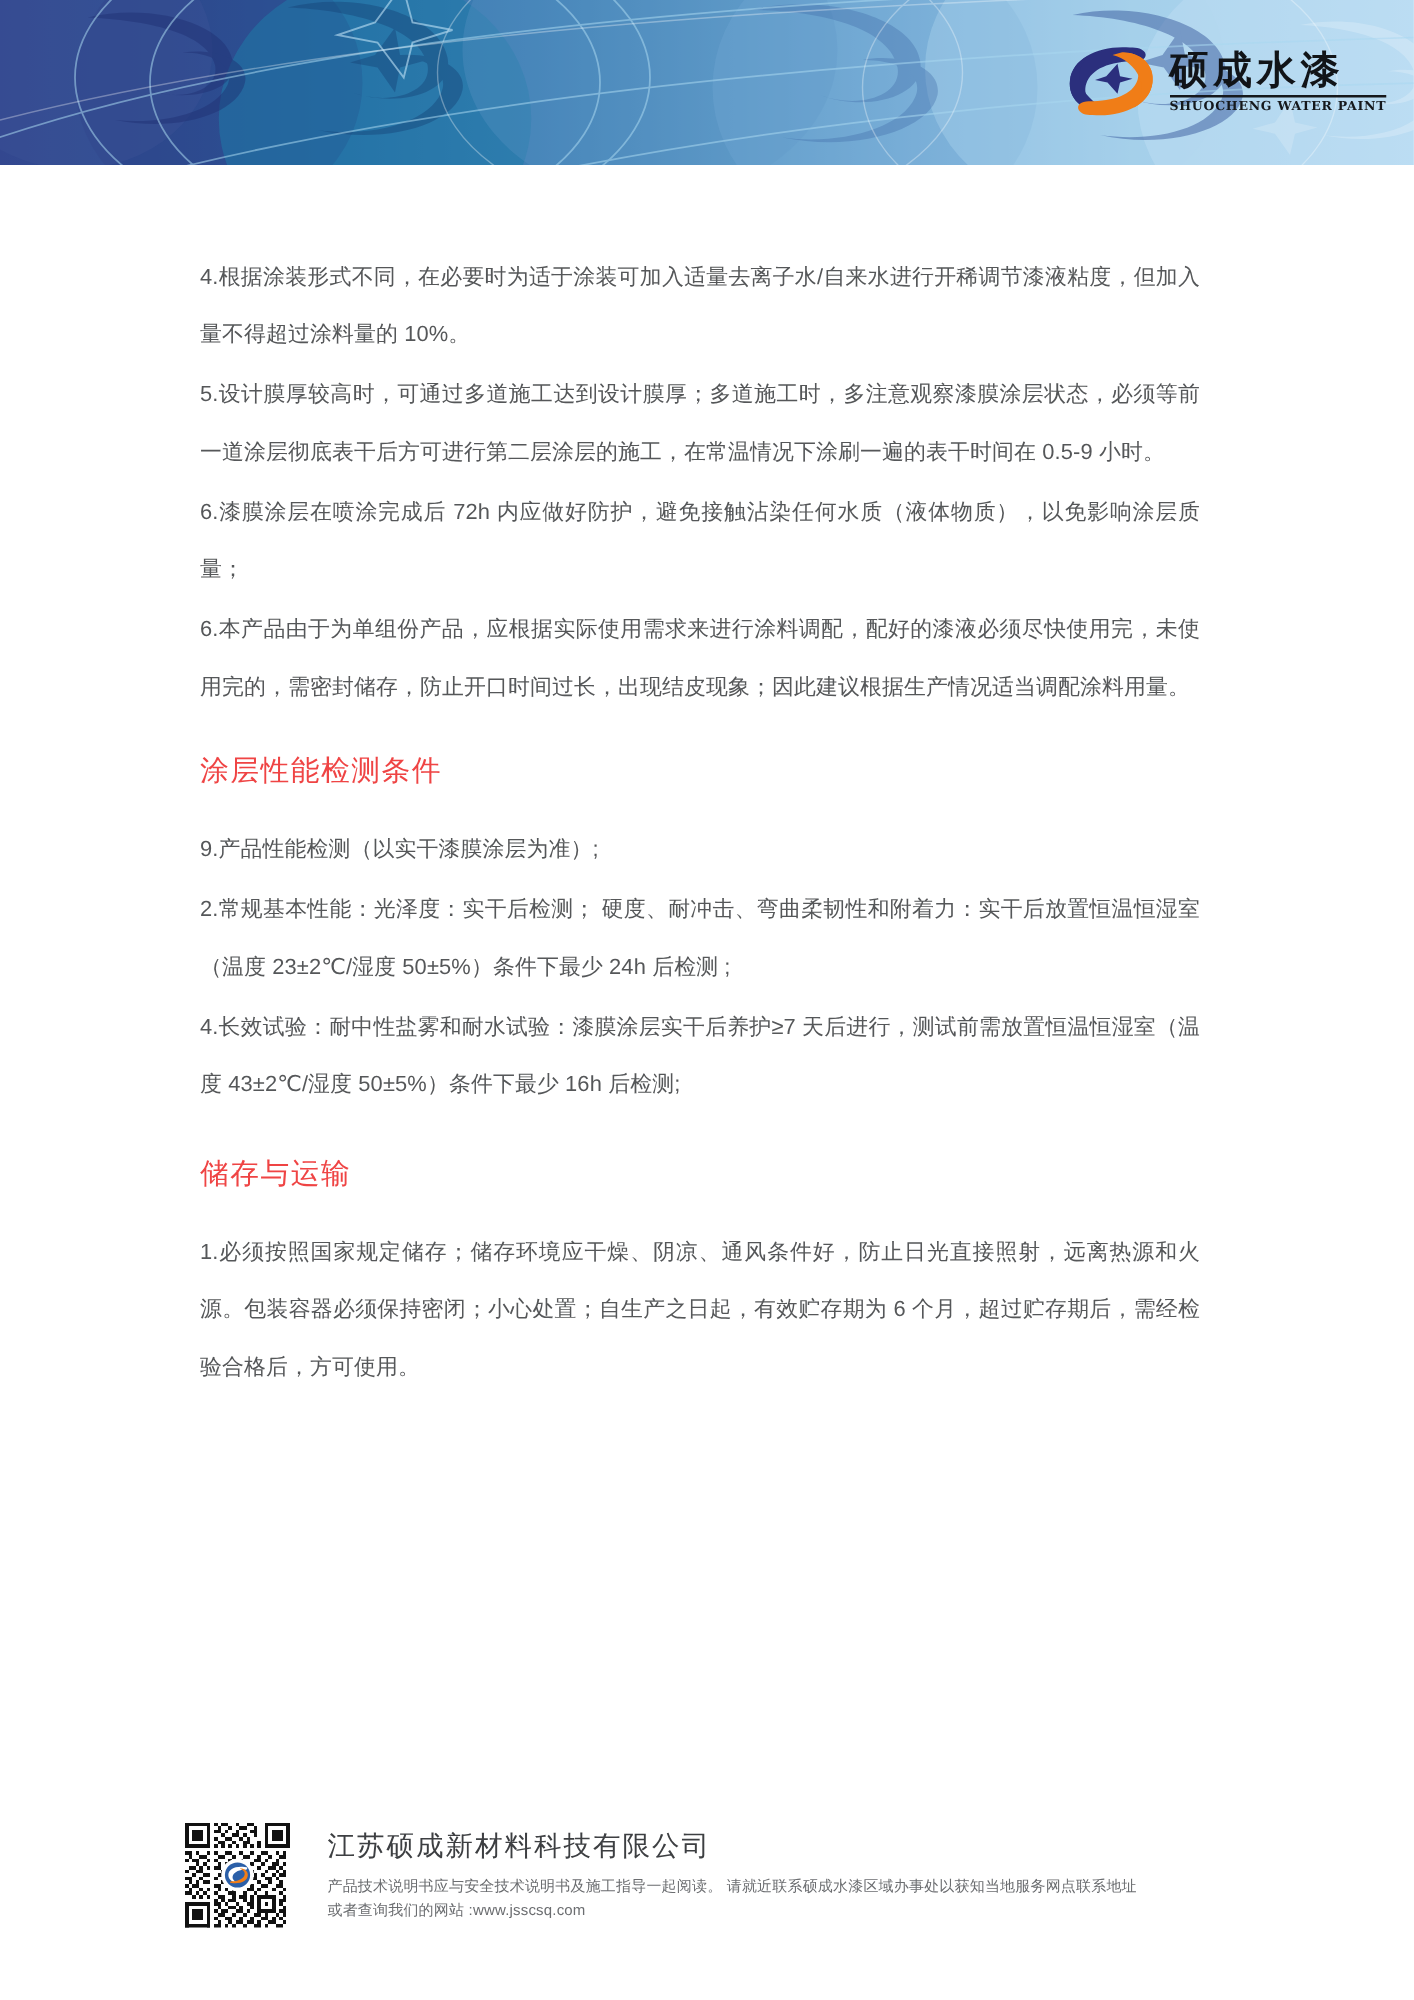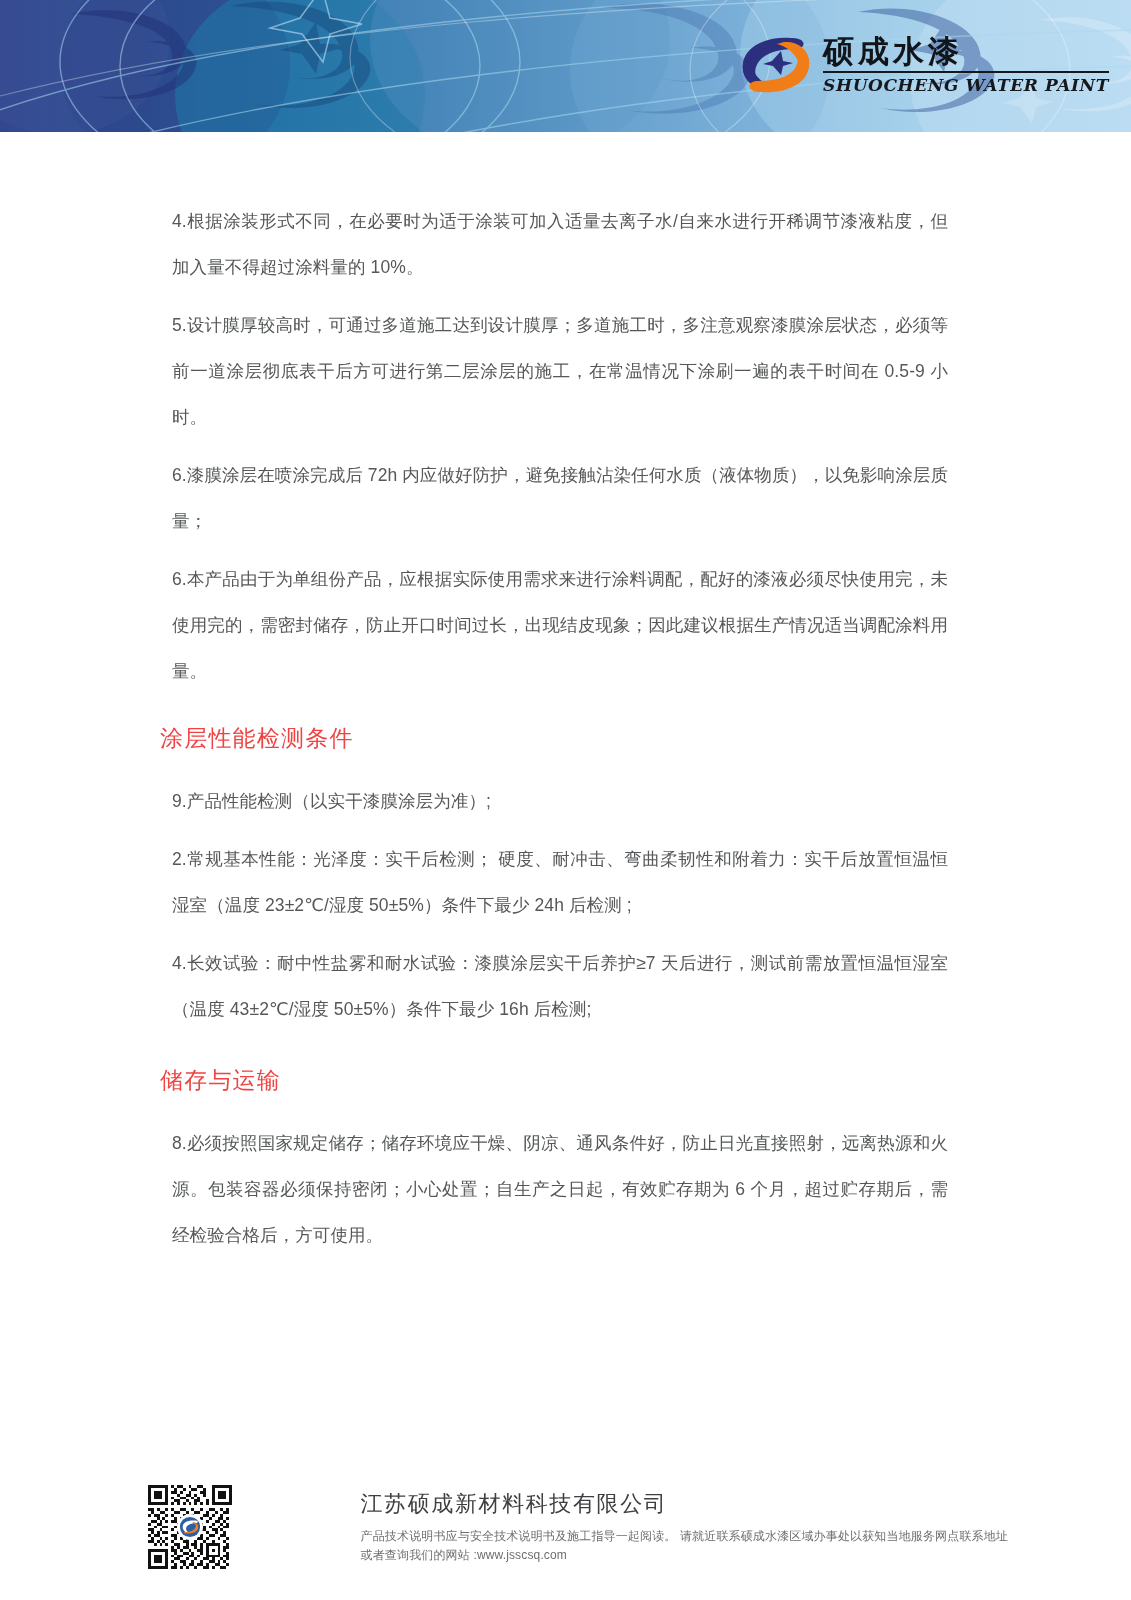--- a/index.html
+++ b/index.html
@@ -55,69 +55,67 @@
     font-size: 31px;
     font-weight: bold;
     color: #111418;
     letter-spacing: 4px;
     line-height: 1.08;
     white-space: nowrap;
   }
   .logo-rule { height: 2px; background: #15181c; margin: 3px 0 2px 0; }
   .logo-en {
     font-family: "DejaVu Serif", "Liberation Serif", serif;
-    font-size: 17px;
+    font-size: 10px;
     font-weight: bold;
     color: #15181c;
     letter-spacing: 0.6px;
     text-align: center;
     white-space: nowrap;
-    font-style: italic;
   }
 
   
   .content {
     position: absolute;
     left: 160px;
     top: 132px;
     width: 800px;
   }
 
   .para {
     font-size: 17.5px;
     color: #555759;
     line-height: 2.63;
     letter-spacing: 0.1px;
     text-align: justify;
     text-justify: inter-ideograph;
-    margin: 12px;
+    margin: 0;
   }
   .para + .para { margin-top: 2px; }
   .para.first { margin-top: 66px; }
 
   .section-heading {
     font-size: 23px;
     color: #ef4444;
     letter-spacing: 1.2px;
     line-height: 1.3;
     margin: 30px 0 24px 0;
     font-weight: normal;
   }
   .section-heading.second { margin-top: 34px; }
 
   
   .footer {
     position: absolute;
     left: 148px;
-    bottom: 31px;
+    bottom: 58px;
     width: 860px;
     display: flex;
     align-items: flex-start;
     gap: 30px;
-    justify-content: space-between;
   }
   .qr { width: 84px; height: 84px; flex: none; position: relative; }
   .qr svg { display: block; }
   .qr-logo {
     position: absolute;
     left: 50%; top: 50%;
     transform: translate(-50%, -50%);
     width: 26px; height: 26px;
     border-radius: 50%;
     background: #ffffff;
@@ -262,21 +260,21 @@
     <p class="para">6.本产品由于为单组份产品，应根据实际使用需求来进行涂料调配，配好的漆液必须尽快使用完，未使用完的，需密封储存，防止开口时间过长，出现结皮现象；因此建议根据生产情况适当调配涂料用量。</p>
 
     <h2 class="section-heading">涂层性能检测条件</h2>
 
     <p class="para">9.产品性能检测（以实干漆膜涂层为准）;</p>
     <p class="para">2.常规基本性能：光泽度：实干后检测；  硬度、耐冲击、弯曲柔韧性和附着力：实干后放置恒温恒湿室（温度 23±2℃/湿度 50±5%）条件下最少 24h 后检测  ;</p>
     <p class="para">4.长效试验：耐中性盐雾和耐水试验：漆膜涂层实干后养护≥7 天后进行，测试前需放置恒温恒湿室（温度 43±2℃/湿度 50±5%）条件下最少 16h 后检测;</p>
 
     <h2 class="section-heading second">储存与运输</h2>
 
-    <p class="para">8.必须按照国家规定储存；储存环境应干燥、阴凉、通风条件好，防止日光直接照射，远离热源和火源。包装容器必须保持密闭；小心处置；自生产之日起，有效贮存期为 6 个月，超过贮存期后，需经检验合格后，方可使用。</p>
+    <p class="para">1.必须按照国家规定储存；储存环境应干燥、阴凉、通风条件好，防止日光直接照射，远离热源和火源。包装容器必须保持密闭；小心处置；自生产之日起，有效贮存期为 6 个月，超过贮存期后，需经检验合格后，方可使用。</p>
   </div>
 
   <div class="footer">
 
     <div class="qr">
       <svg viewBox="0 0 29 29" width="84" height="84" shape-rendering="crispEdges">
         <rect width="29" height="29" fill="#ffffff"></rect>
         <g fill="#111111">
 
           <rect x="0" y="0" width="7" height="1"></rect>

